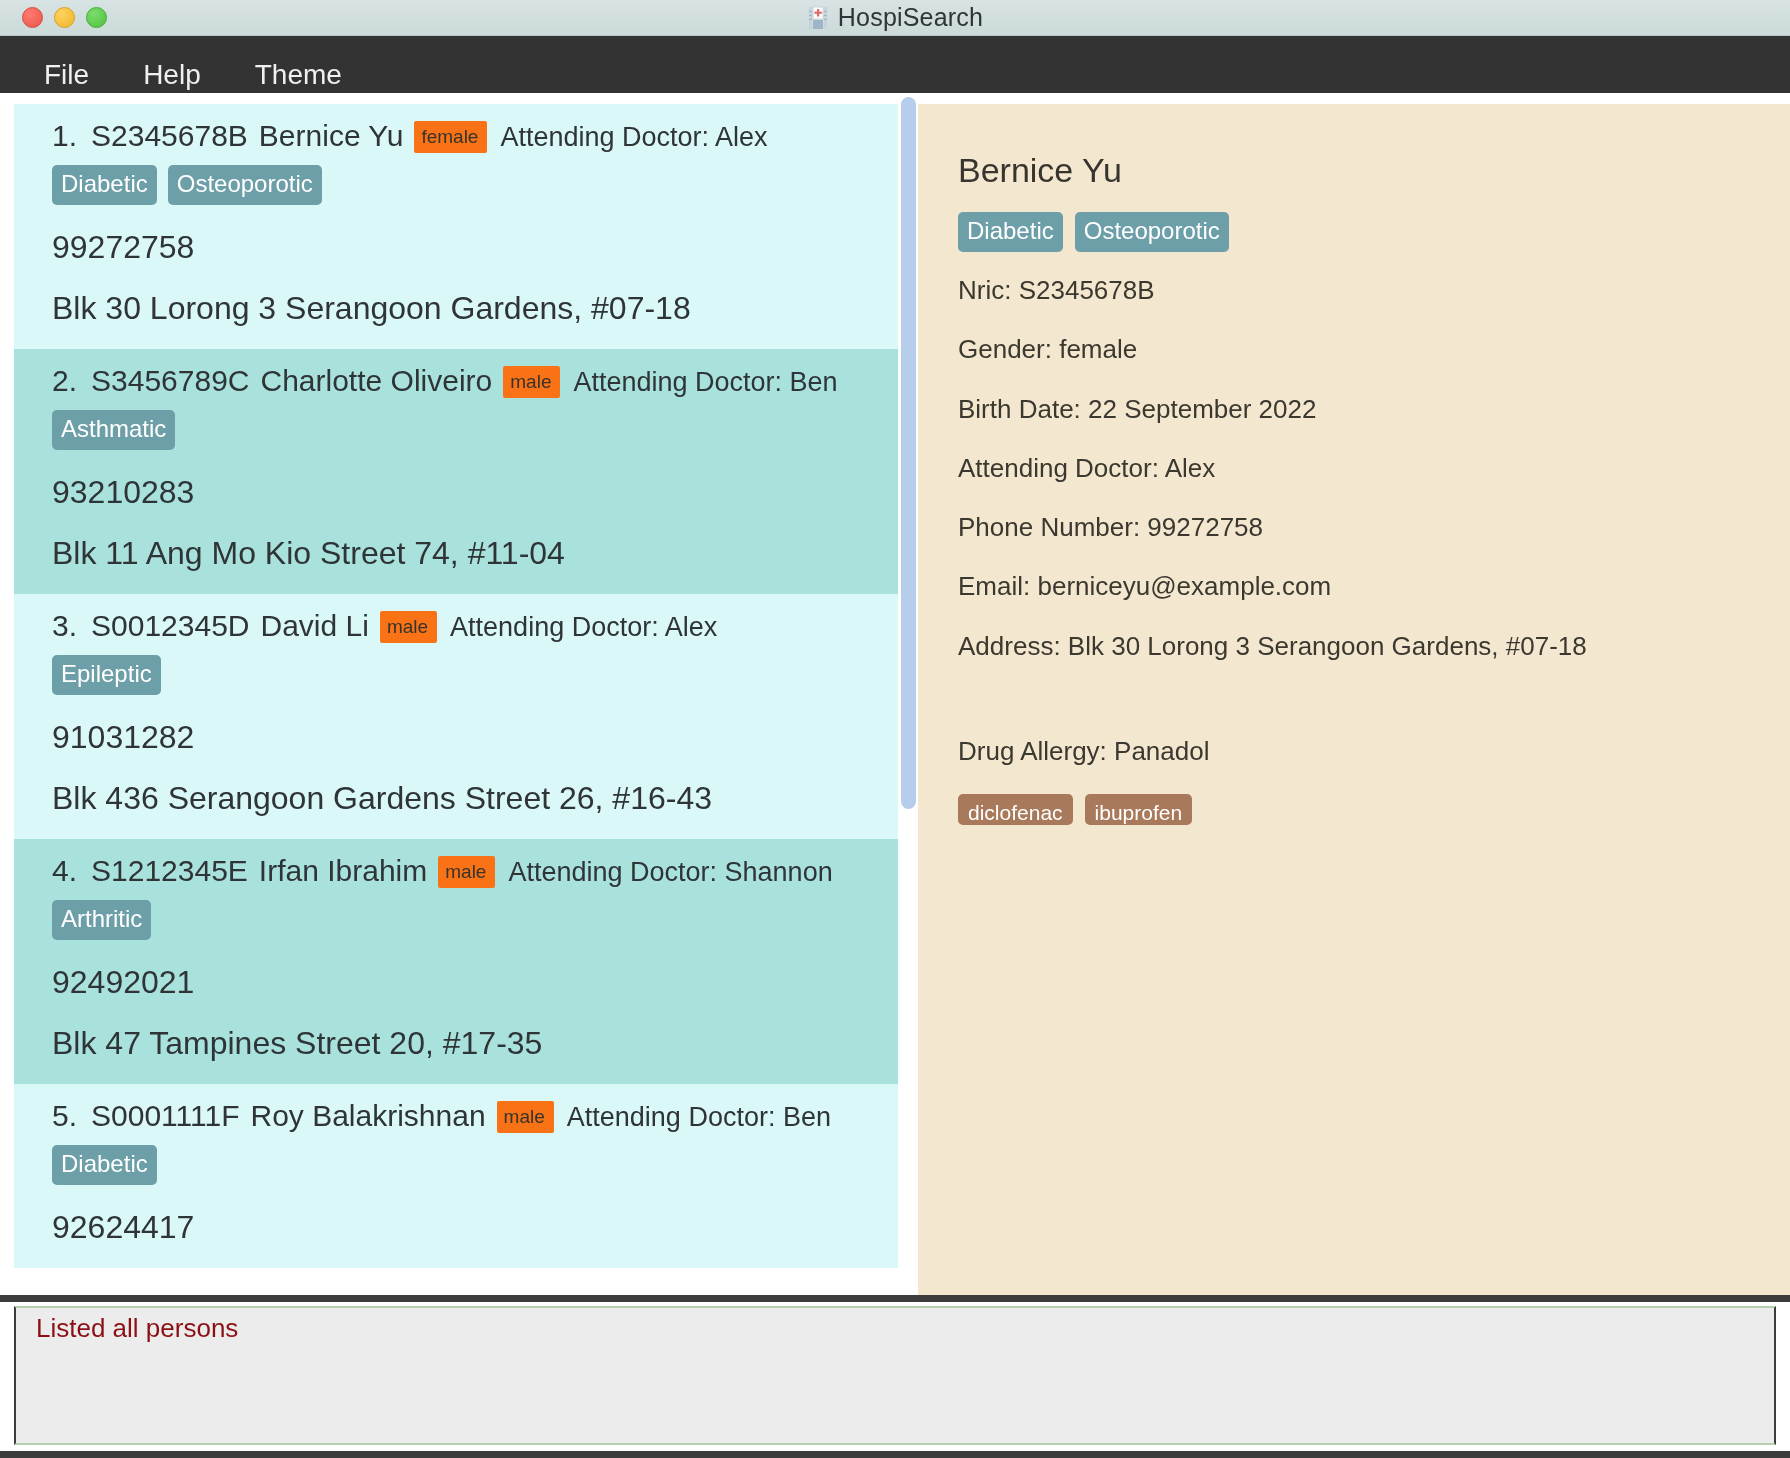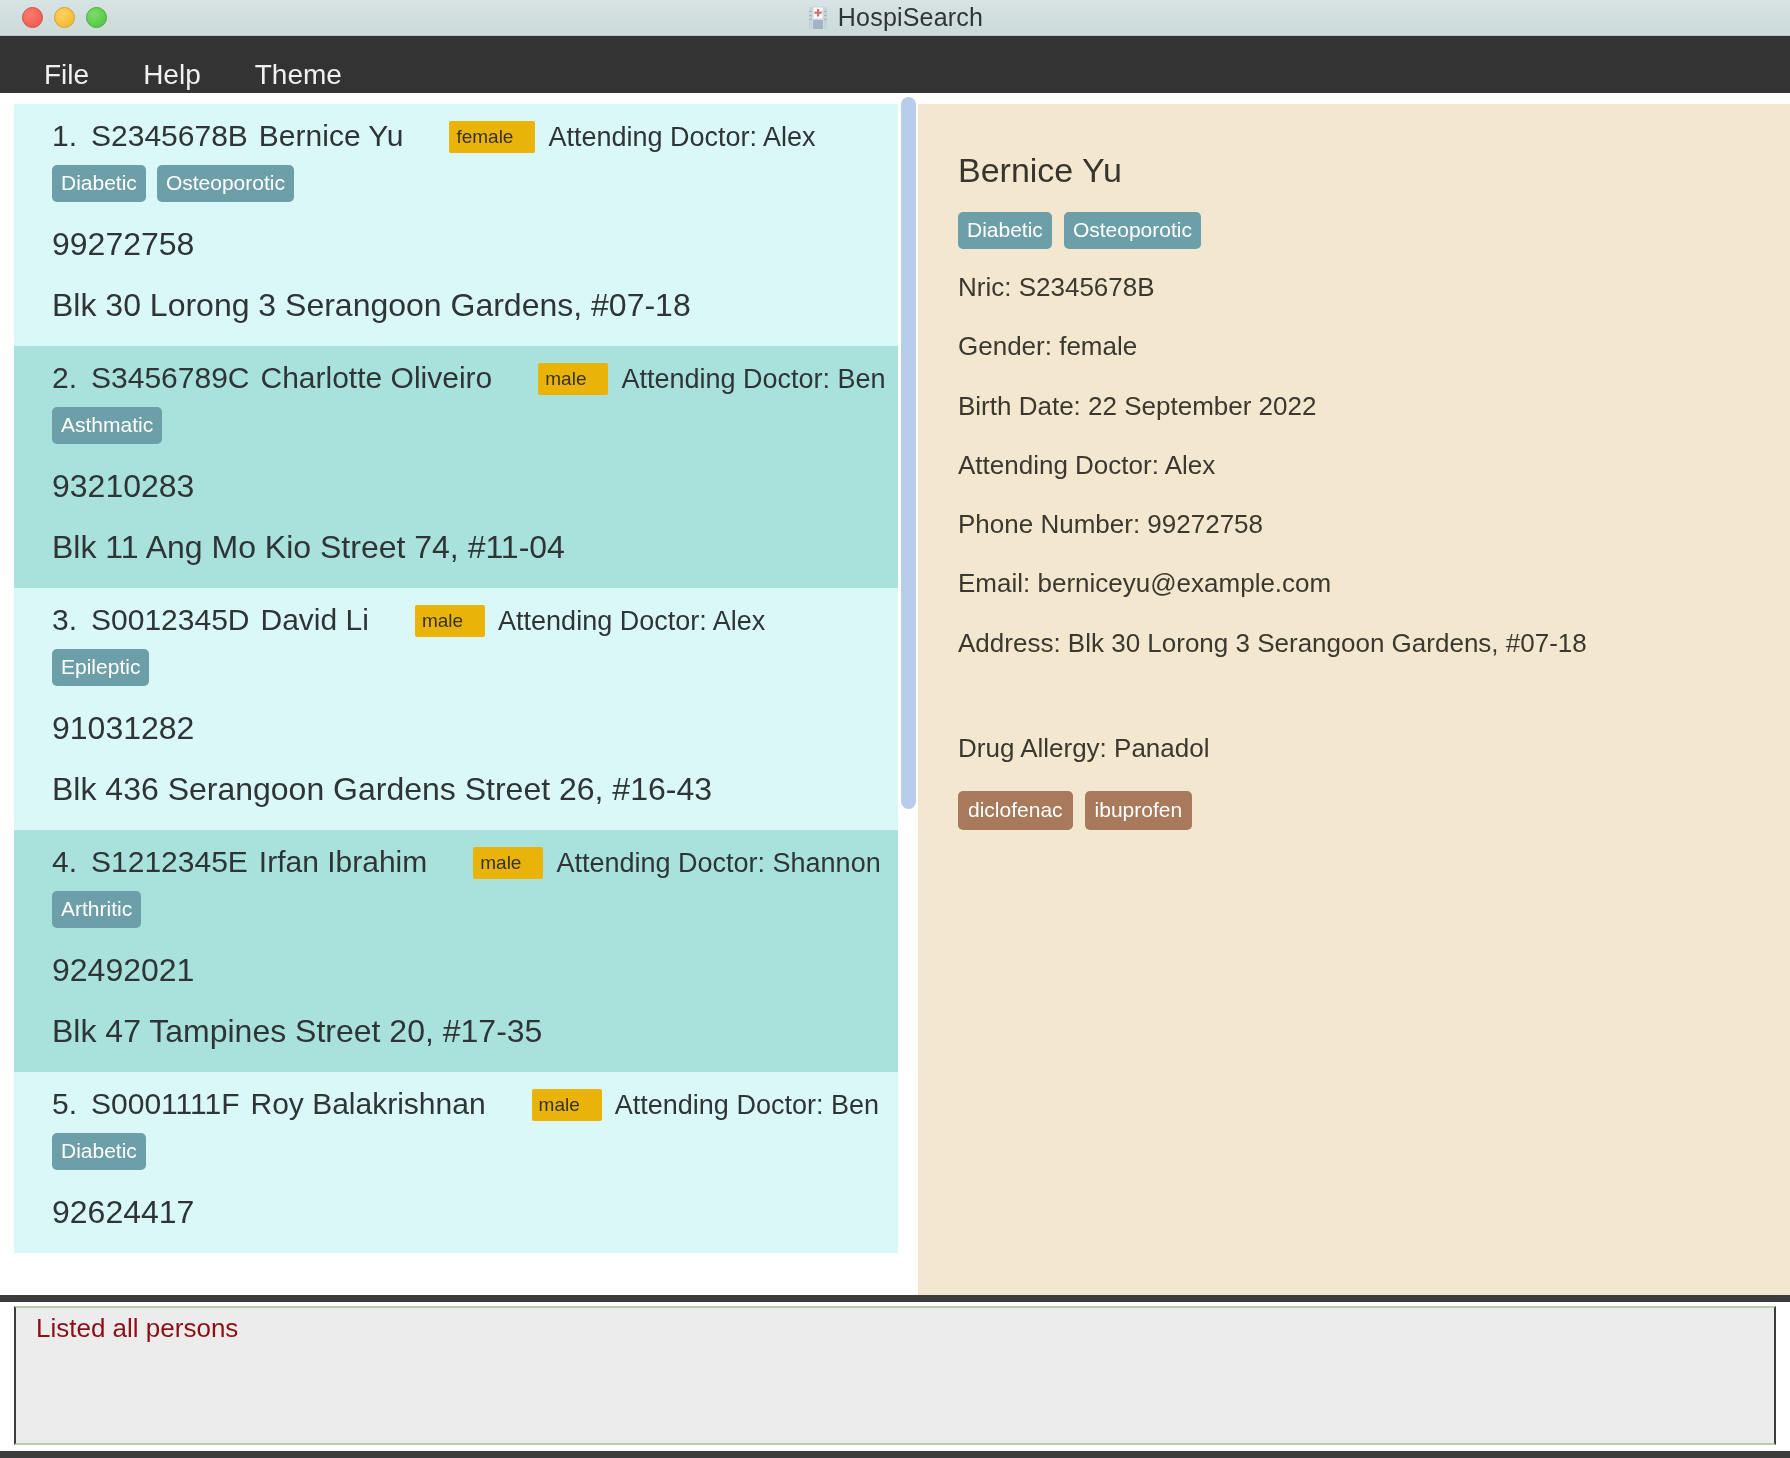--- a/index.html
+++ b/index.html
@@ -83,33 +83,33 @@
     display: flex; align-items: baseline; flex-wrap: nowrap;
     white-space: nowrap;
     font-size: 30px; color: #2f3436;
     margin-bottom: 9px;
   }
   .card-idx { margin-right: 14px; }
   .card-nric { margin-right: 11px; }
   .card-name { margin-right: 11px; }
   .gender-tag {
     display: inline-block;
-    background: #eab308; color: #36332c;
+    background: #f97316; color: #36332c;
     font-size: 19px; line-height: 1;
-    padding: 6px 22px 7px 7px;
+    padding: 6px 9px 7px 7px;
     border-radius: 2px;
     margin-right: 13px;
-    position: relative; top: -3px; margin-left: 35px;
+    position: relative; top: -3px;
   }
   .card-doc { font-size: 27px; color: #2f3436; }
   .tag-row { display: flex; gap: 11px; margin: 4px 0 12px 0; }
   .cond-tag {
     display: inline-block;
     background: #6d9fa8; color: #ffffff;
-    font-size: 21px; line-height: 1;
+    font-size: 24px; line-height: 1;
     padding: 7px 9px 9px 9px;
     border-radius: 5px;
   }
   .card-line { font-size: 32px; color: #2f3436; margin-top: 24px; }
 
   
   .scrollbar {
     position: absolute;
     left: 900px; top: 4px;
     width: 17px; height: 932px;
@@ -136,21 +136,21 @@
   .detail-line {
     font-size: 26px; color: #3a382f; margin-bottom: 26px;
     max-width: 640px; line-height: 1.28;
   }
   .detail-gap { height: 46px; }
   .allergy-tags { display: flex; gap: 12px; margin-top: 6px; }
   .allergy-tag {
     display: inline-block;
     background: #a8795a; color: #ffffff;
     font-size: 21px; line-height: 1;
-    padding: 8px 10px 10px 10px;
+    padding: 8px 10px 2px 10px;
     border-radius: 5px;
   }
 
   
   .divider {
     height: 7px; flex: 0 0 7px; background: #3c3c3c;
   }
   .result-zone {
     flex: 0 0 149px;
     background: #ffffff;

